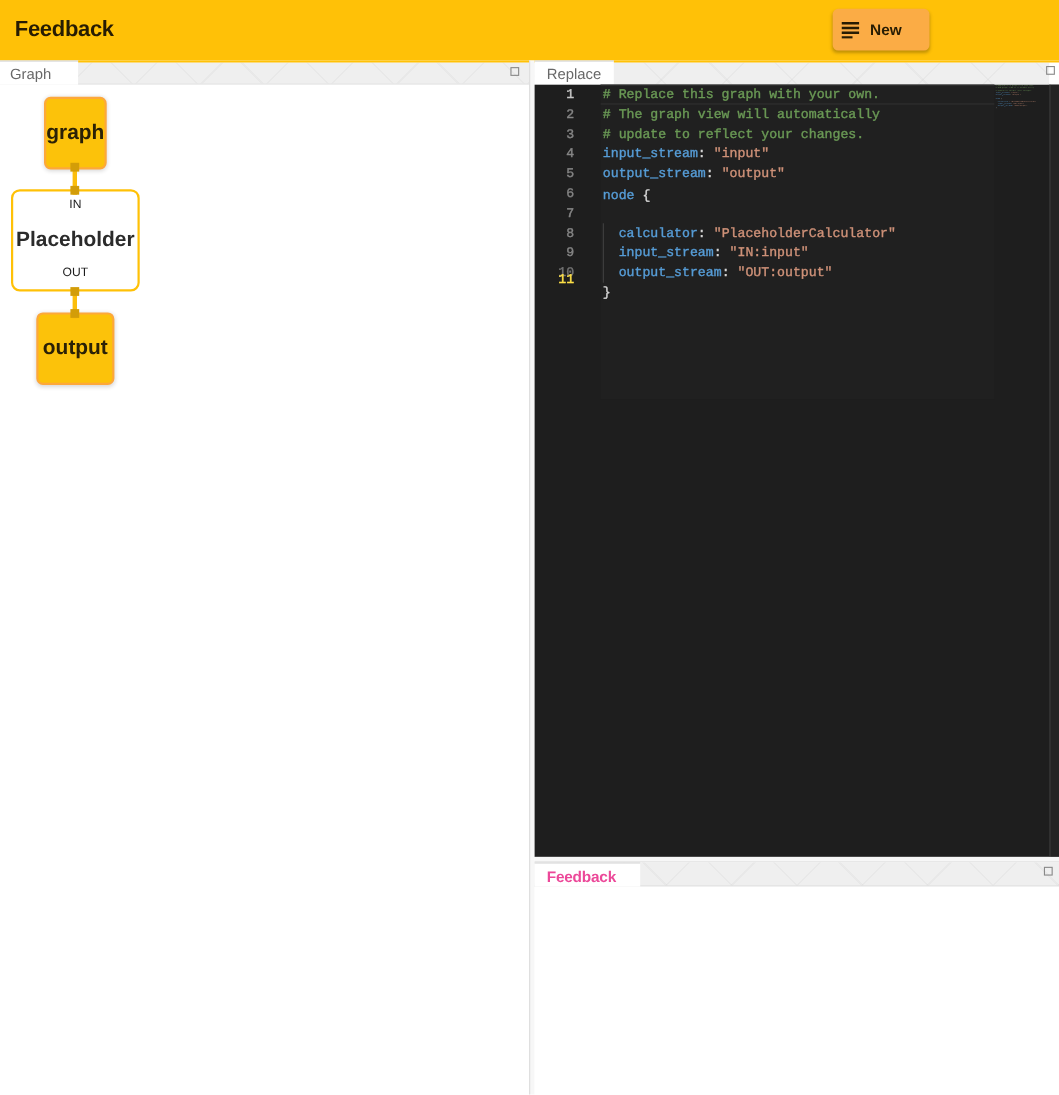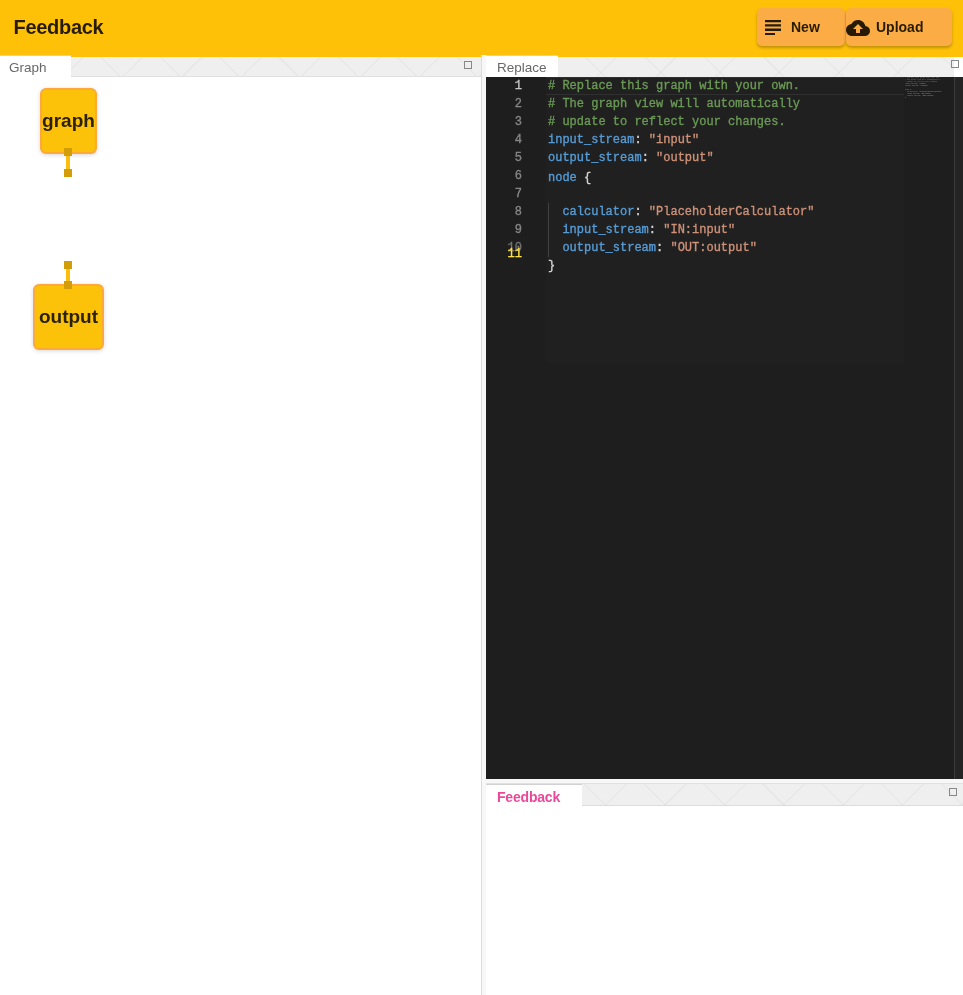--- a/index.html
+++ b/index.html
@@ -71,43 +71,42 @@
 <body>
 
   <div id="header">
     <div id="title">Feedback</div>
     <div class="hbtn" id="btn-new">
       <svg class="bicon" width="17" height="16" viewBox="0 0 17 16">
         <path fill="#271c03" d="M0 1h16v2.3H0zM0 5.3h16v2.3H0zM0 9.6h16v2.3H0zM0 13.9h10v2.3H0z"></path>
       </svg>
       <span>New</span>
     </div>
-    <div class="hbtn" id="btn-upload">
-      <svg class="bicon" style="margin-right:6px" width="24" height="17" viewBox="0 0 24 17">
-        <path fill="#271c03" d="M19.35 7.04C18.67 3.59 15.64 1 12 1 9.11 1 6.6 2.64 5.35 5.04 2.34 5.36 0 7.91 0 11c0 3.31 2.69 6 6 6h13c2.76 0 5-2.24 5-5 0-2.64-2.05-4.78-4.65-4.96zM14 10v4h-4v-4H7l5-5 5 5h-3z"></path>
-      </svg>
-      <span>Upload</span>
-    </div>
   </div>
 
   <div id="left-top-border"></div>
   <div id="left-strip" class="strip"></div>
   <div id="tab-graph" class="tab">
     <span>Graph</span>
   </div>
   <div class="maxico" style="left:464px; top:61px;"></div>
   <div id="left-content">
 
     <div class="edge" style="top:72px; height:28px;"></div>
     <div class="port" style="top:71px;"></div>
     <div class="port" style="top:92px;"></div>
     <div class="edge" style="top:185px; height:28px;"></div>
     <div class="port" style="top:184px;"></div>
     <div class="port" style="top:204px;"></div>
     <div class="gnode" id="n-input">graph</div>
+    <div id="n-ph">
+      <div class="pin">IN</div>
+      <div class="big">Placeholder</div>
+      <div class="pout">OUT</div>
+    </div>
     <div class="gnode" id="n-output">output</div>
   </div>
   <div id="vsplit"></div>
 
   <div id="right-top-border"></div>
   <div id="right-strip" class="strip"></div>
   <div id="right-white"></div>
   <div id="tab-editor" class="tab">
     <span>Replace</span>
   </div>

